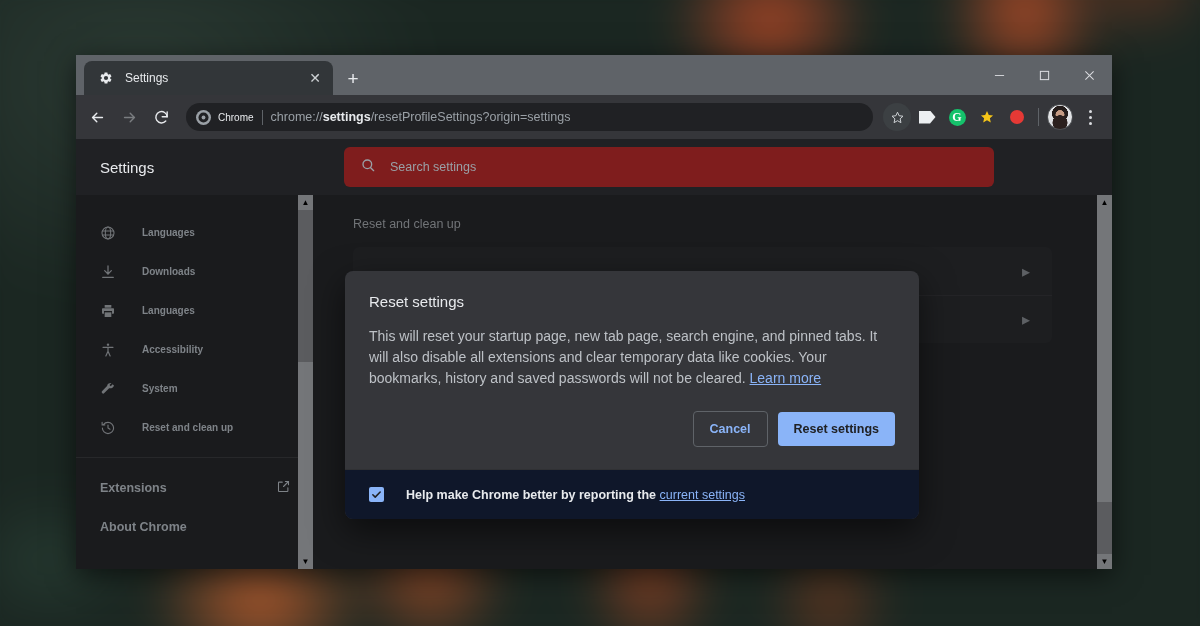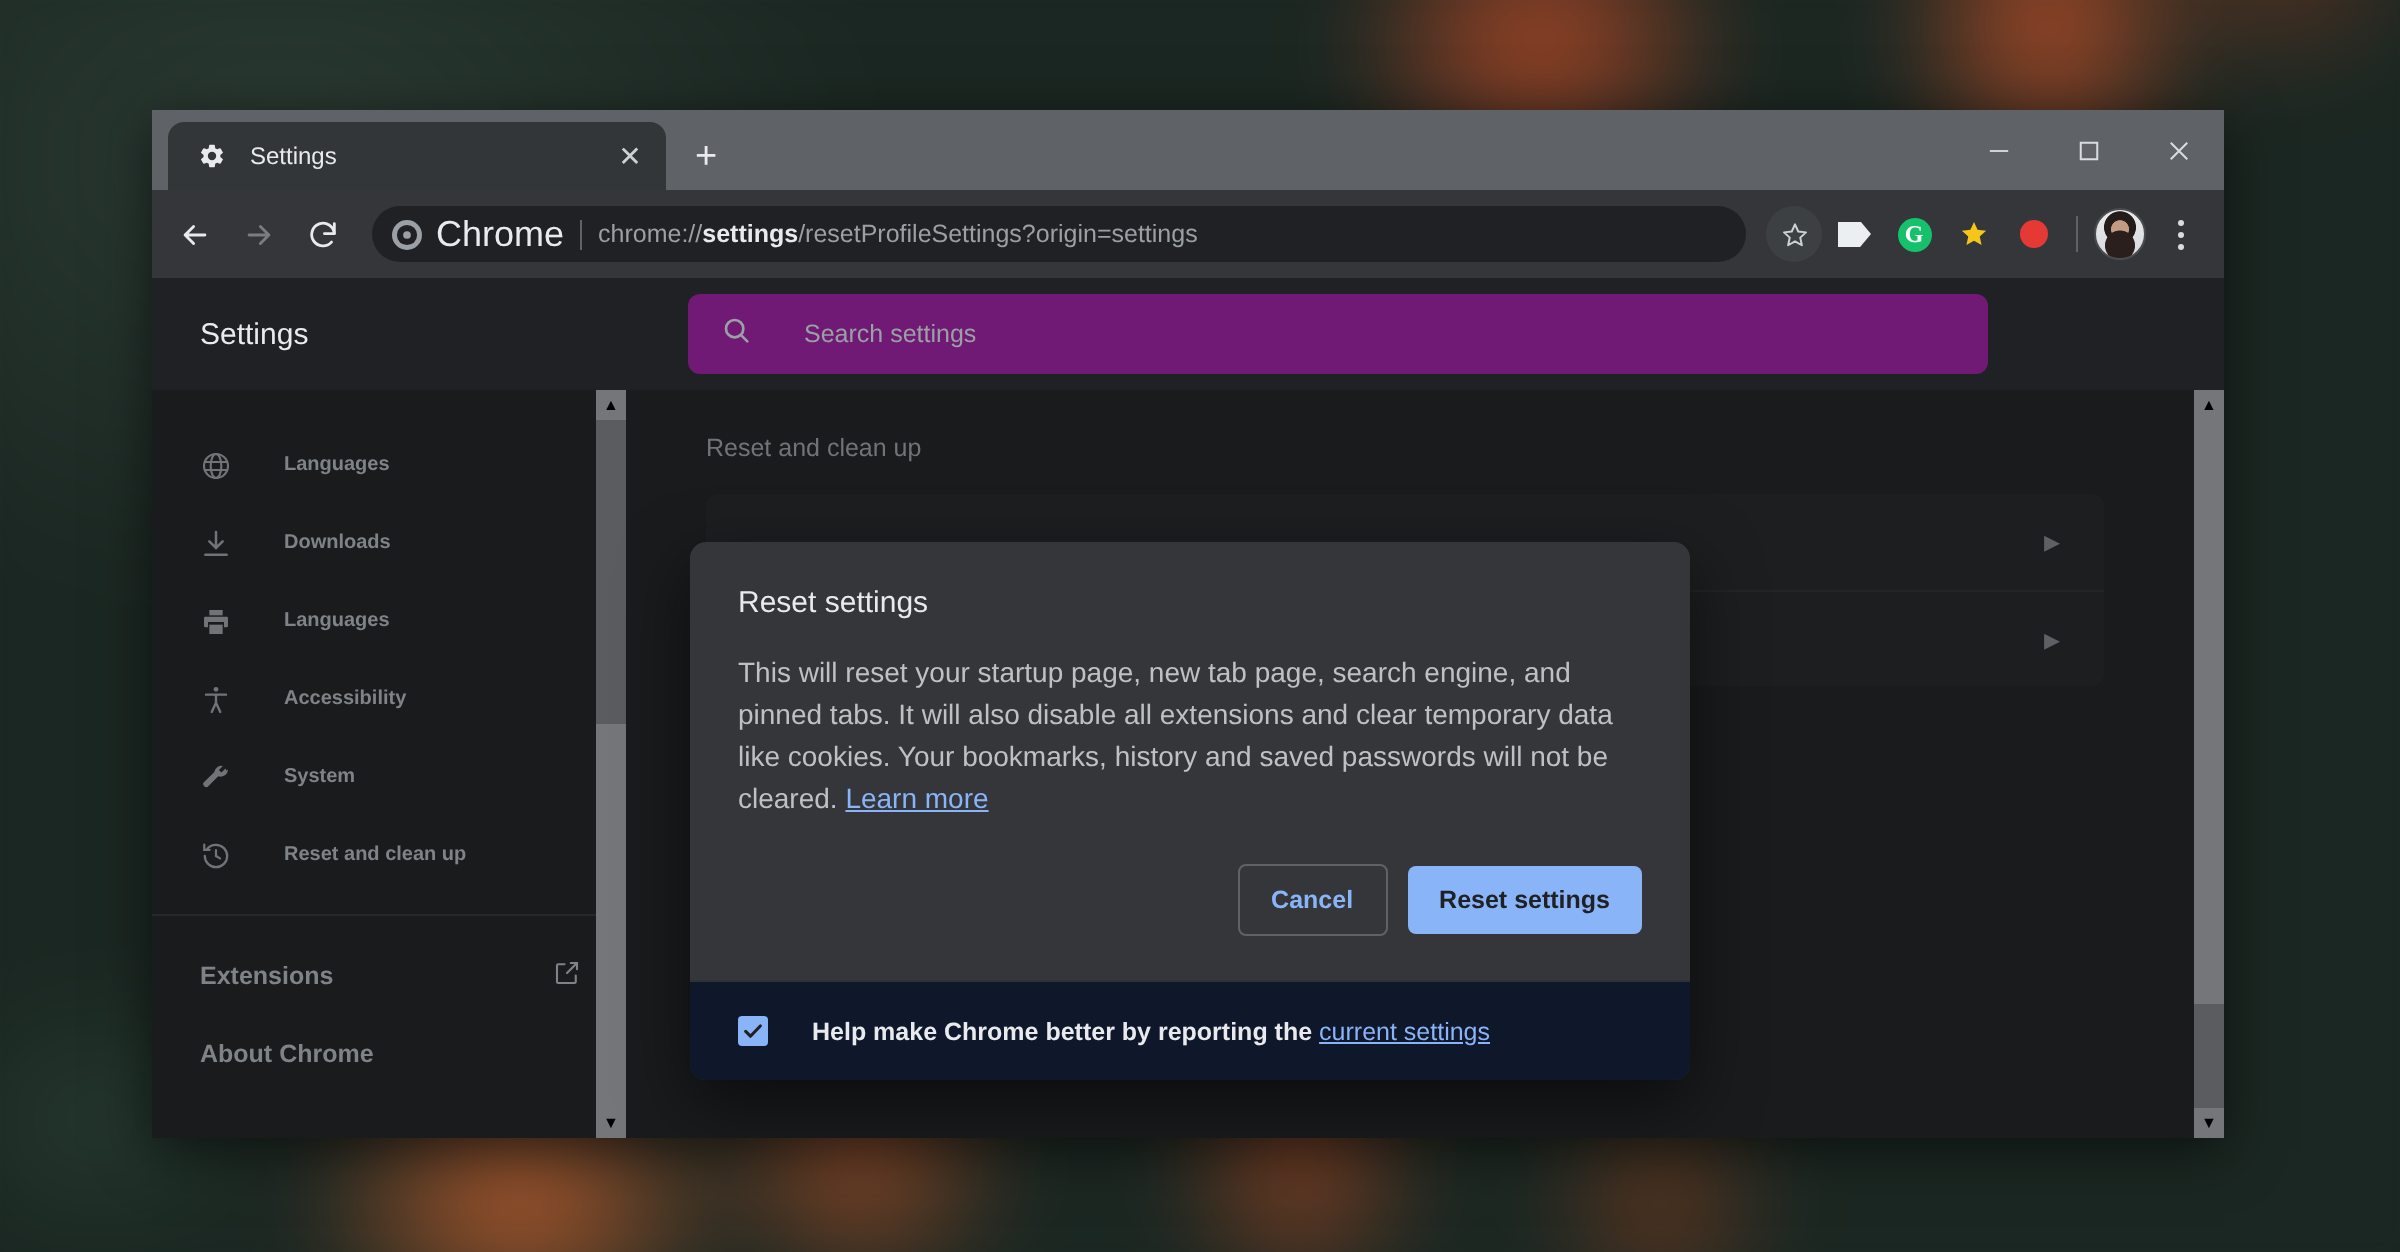--- a/index.html
+++ b/index.html
@@ -114,21 +114,21 @@
     padding: 0 10px;
     gap: 8px;
     overflow: hidden;
   }
   .omni-chip { display: flex; align-items: center; gap: 7px; flex: 0 0 auto; }
   .omni-logo {
     width: 15px; height: 15px; border-radius: 50%;
     background: #9aa0a6;
     display:flex; align-items:center; justify-content:center;
   }
-  .omni-scheme-name { font-size: 18px; color: #e8eaed; }
+  .omni-scheme-name { font-size: 10px; color: #e8eaed; }
   .omni-div { width: 1px; height: 15px; background: #5f6368; }
   .omni-url { font-size: 12.5px; color: #9aa0a6; white-space: nowrap; }
   .omni-url b { color: #e8eaed; font-weight: 700; }
 
   .tb-icon {
     width: 28px; height: 28px; flex: 0 0 28px;
     display: flex; align-items: center; justify-content: center;
     border-radius: 50%;
     color: #cdd1d4;
   }
@@ -169,24 +169,24 @@
     background: #202124;
   }
   .settings-brand {
     width: 245px;
     padding-left: 24px;
     font-size: 15px; color: #e8eaed;
   }
   .search-box {
     flex: 0 0 650px;
     height: 40px; margin-left: 23px;
-    background: #701a75;
+    background: #7f1d1d;
     border-radius: 6px;
     display: flex; align-items: center;
-    gap: 26px; padding: 0 16px;
+    gap: 14px; padding: 0 16px;
   }
   .search-ph { font-size: 12.5px; color: #9aa0a6; }
 
   .body-split { display: flex; height: calc(100% - 56px); position: relative; }
 
   
   .sidebar {
     width: 237px; flex: 0 0 237px;
     background: #202124;
     padding-top: 18px;
@@ -250,21 +250,21 @@
     padding-right: 22px;
     color: #72767a;
   }
   .card-row + .card-row { border-top: 1px solid #2c2d30; }
 
   
   .scrim { position: absolute; inset: 0; background: rgba(0,0,0,.18); }
   .dialog {
     position: absolute;
     left: 269px; top: 76px;
-    width: 500px;
+    width: 574px;
     background: #35363a;
     border-radius: 8px;
     box-shadow: 0 12px 34px rgba(0,0,0,.55);
     overflow: hidden;
   }
   .dlg-title {
     font-size: 15px; color: #e8eaed;
     padding: 22px 24px 0 24px;
   }
   .dlg-body {

